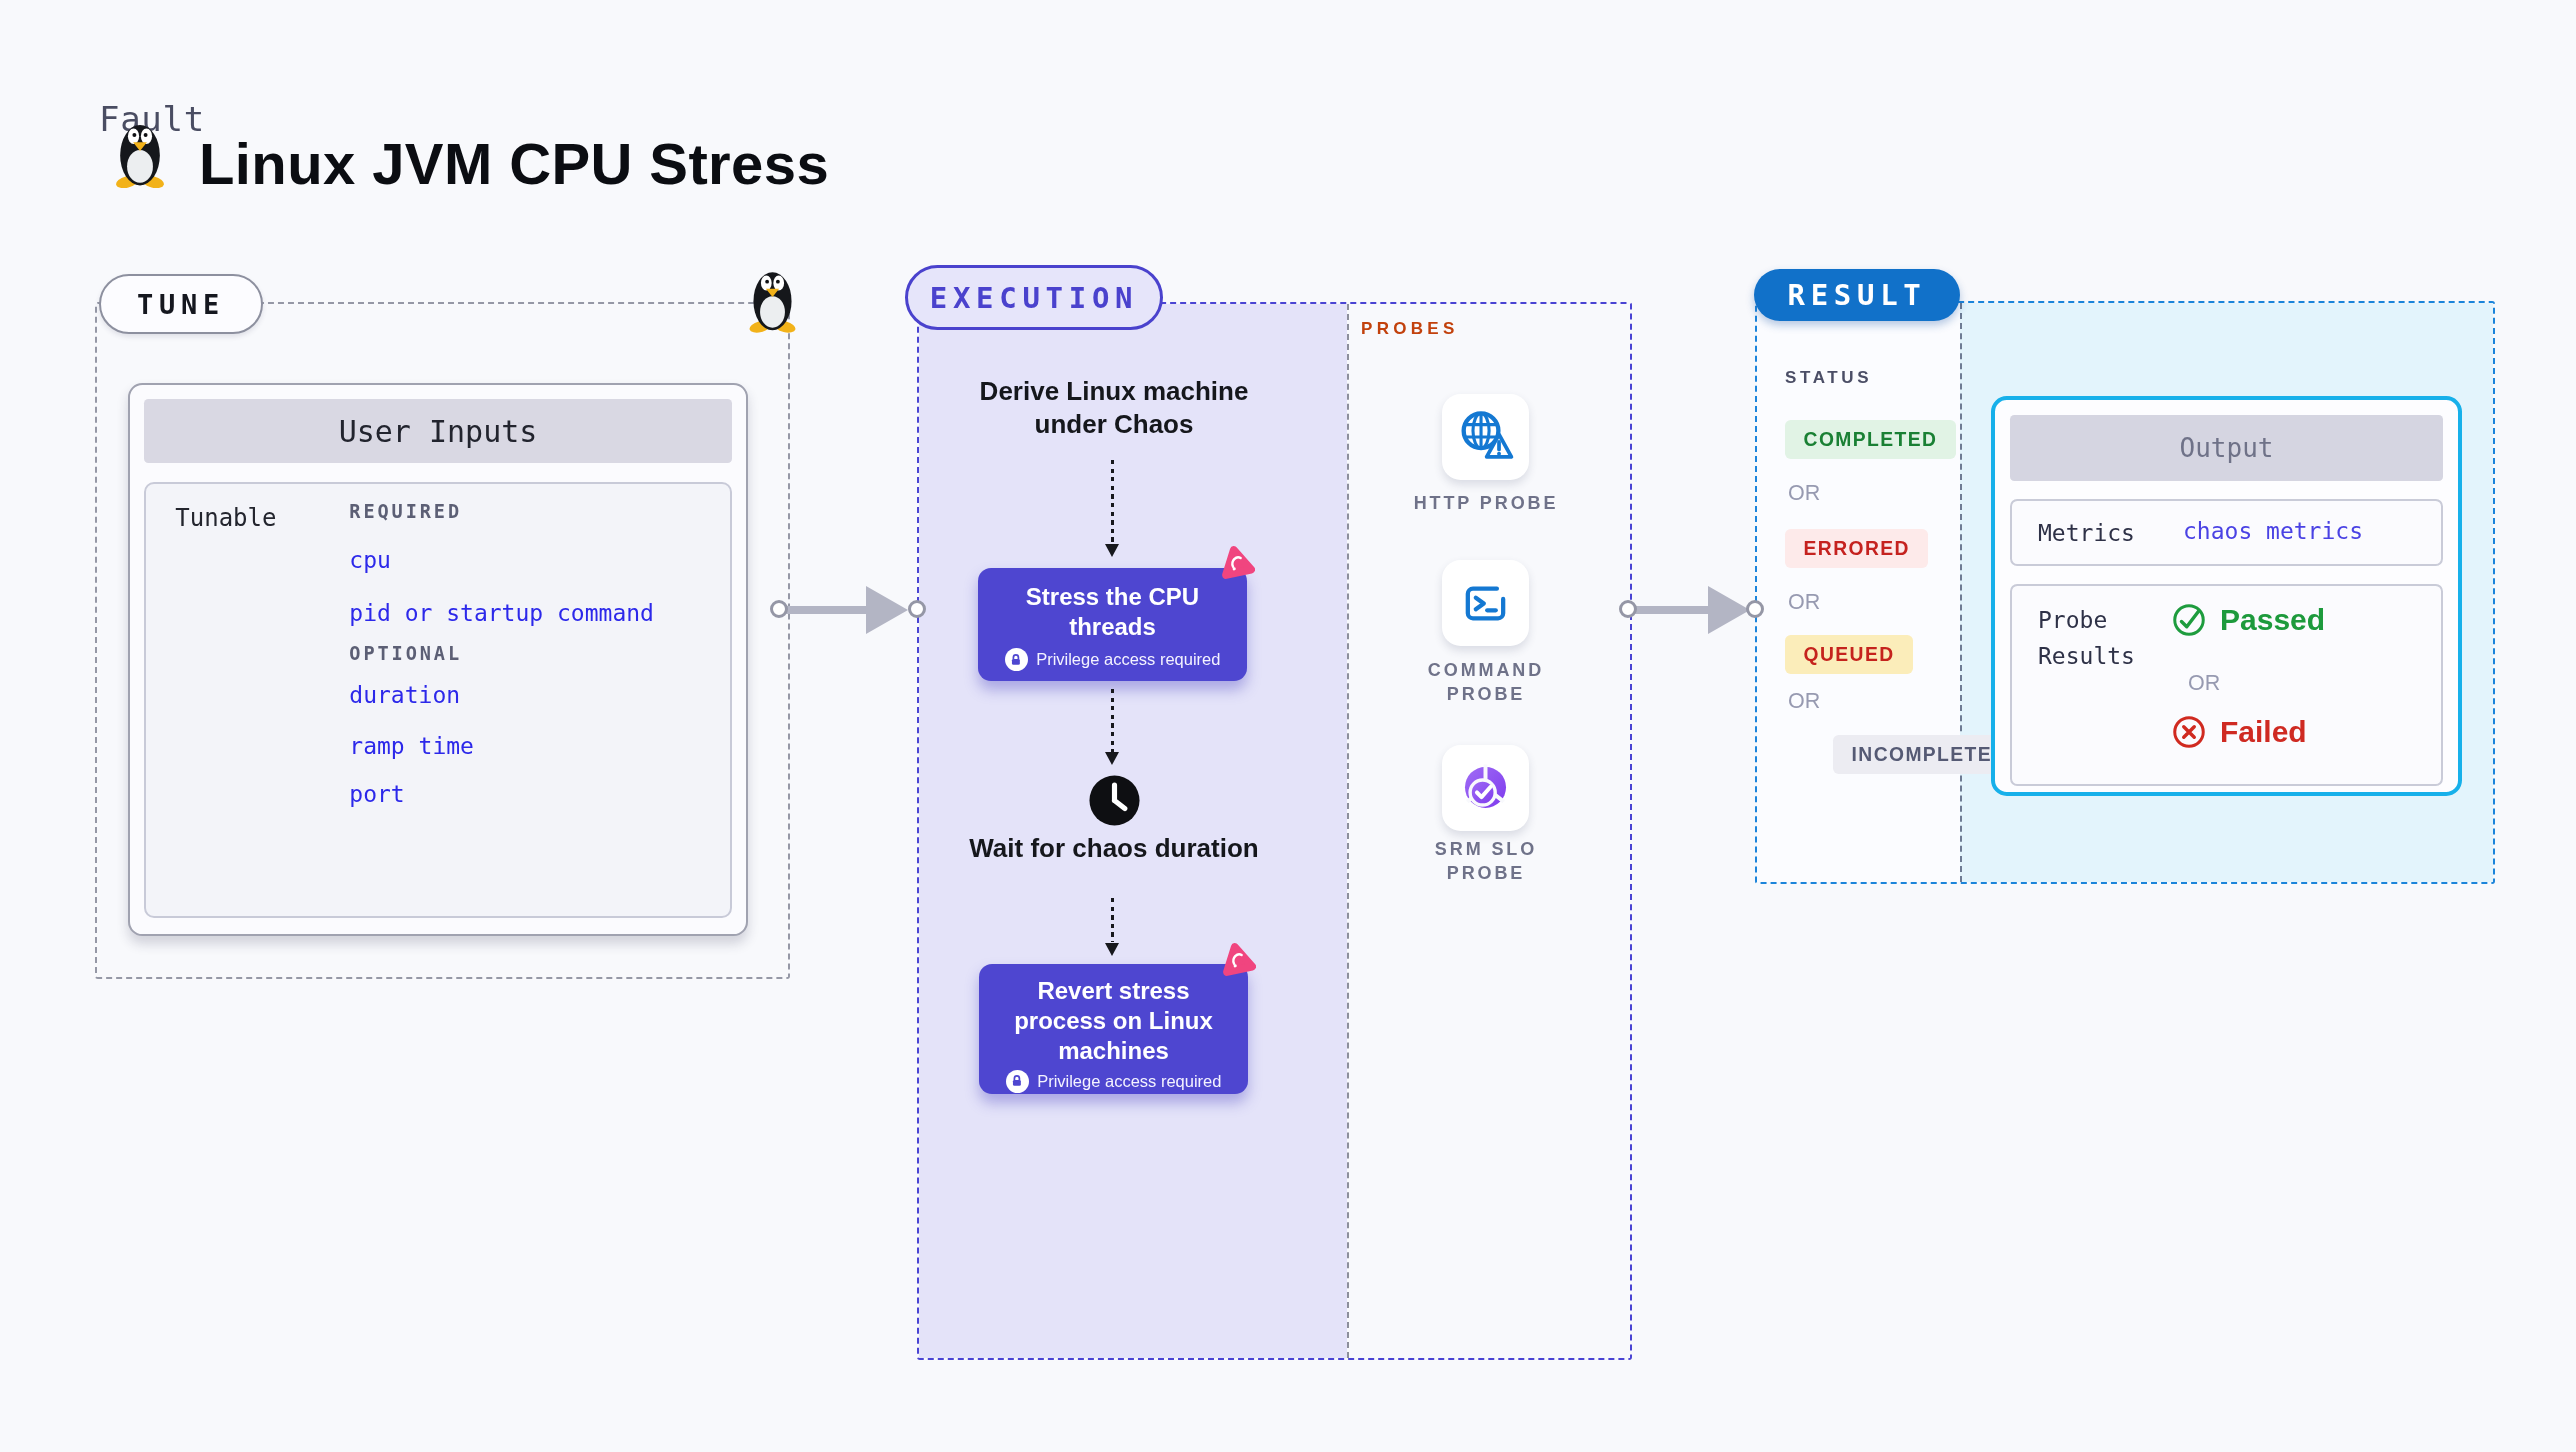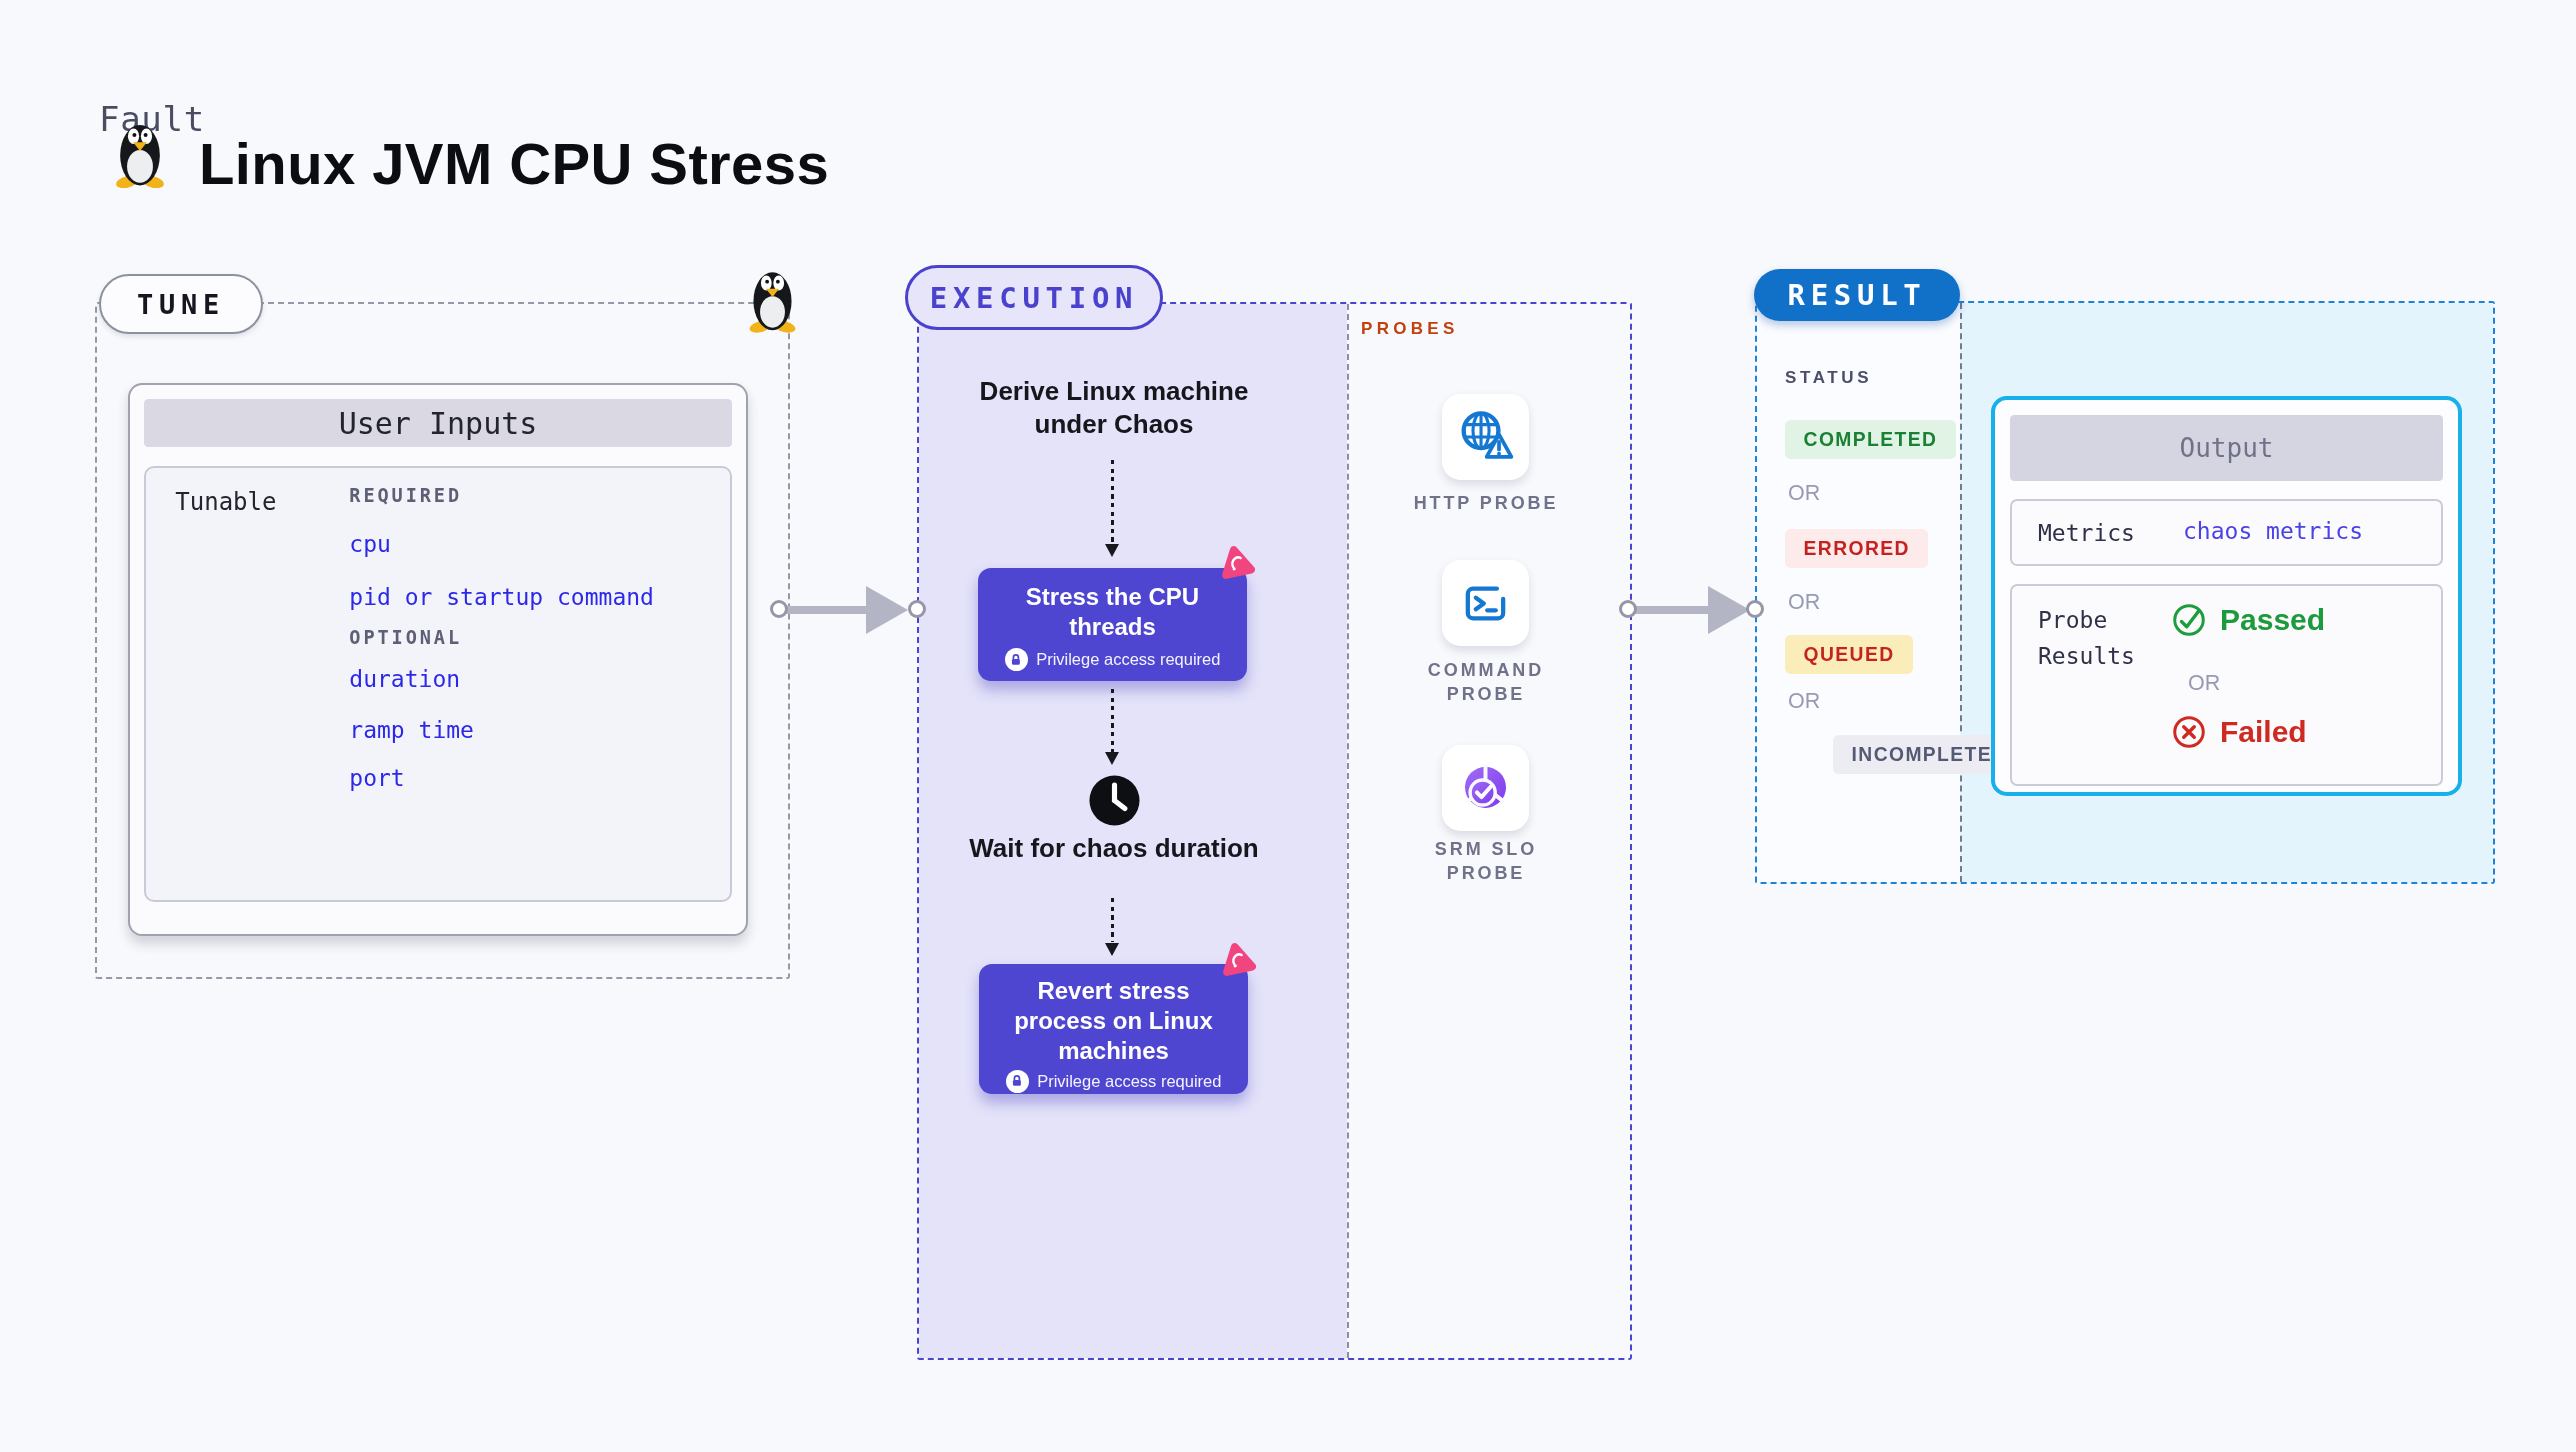--- a/index.html
+++ b/index.html
@@ -25,21 +25,21 @@
   .dothead{width:0;height:0;border-left:7.2px solid transparent;border-right:7.2px solid transparent;
            border-top:13px solid #17181d;z-index:3;}
 
   
   .tune-box{left:95px;top:302px;width:691px;height:673px;}
   .tune-pill{left:99px;top:274px;width:160px;height:56px;background:#fcfcff;border:2.9px solid #8d909f;
              font-size:27px;color:#15171f;box-shadow:0 2.9px 5.7px rgba(60,60,90,.12);}
   .tux2{left:746px;top:265px;width:53px;height:69px;z-index:5;}
   .ui-card{left:128px;top:383px;width:620px;height:553px;background:#fbfbfe;border:2.9px solid #a0a2b0;
            border-radius:14.3px;box-shadow:0 7.2px 11.5px rgba(40,40,70,.18);padding:14.3px;box-sizing:border-box;z-index:2;}
-  .ui-head{height:48px;background:#d9d8e3;border-radius:4.3px;display:flex;align-items:center;
+  .ui-head{height:64px;background:#d9d8e3;border-radius:4.3px;display:flex;align-items:center;
            justify-content:center;font-size:30px;color:#22242e;}
   .ui-body{position:relative;margin-top:18.6px;height:436px;background:#f3f4f9;border:2.1px solid #c8cad8;
            border-radius:10px;box-sizing:border-box;}
   .tunable{left:29px;top:20px;font-size:24px;color:#23252e;}
   .grp-label{left:203px;font-size:18.6px;letter-spacing:2.9px;color:#5c5f75;font-weight:600;}
   .tlink{left:203px;font-size:23px;color:#2c28ea;text-decoration:none;cursor:pointer;}
 
   
   .exec-outer{left:917px;top:302px;width:711px;height:1054px;border:2.1px dashed #4a44d3;border-radius:2.9px;z-index:1;}
   .exec-fill{position:absolute;left:0;top:0;bottom:0;width:428px;background:#e4e3f9;}

